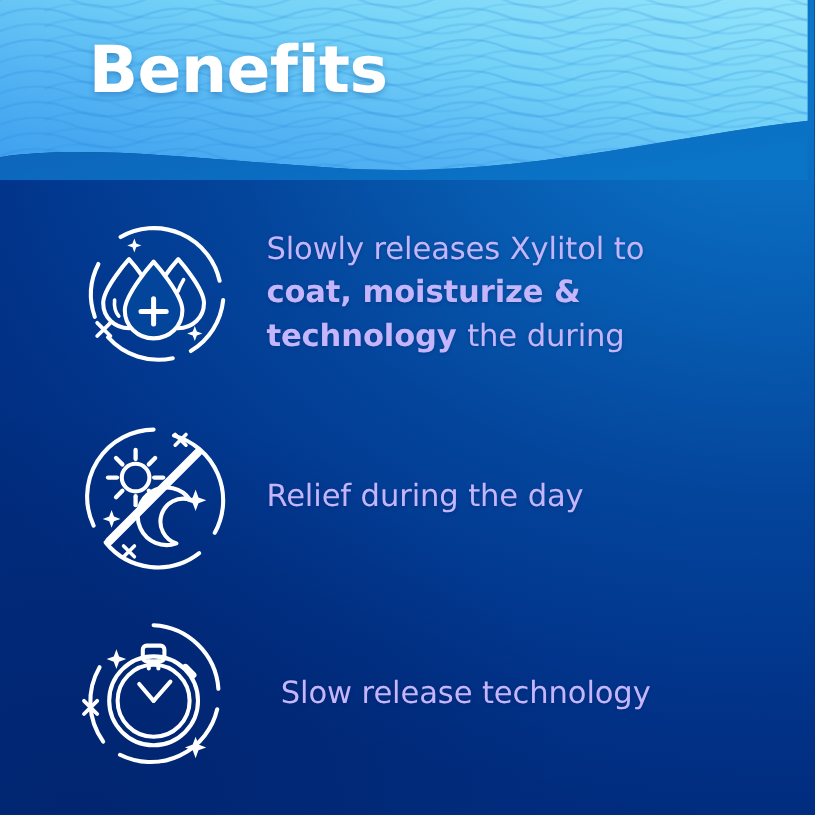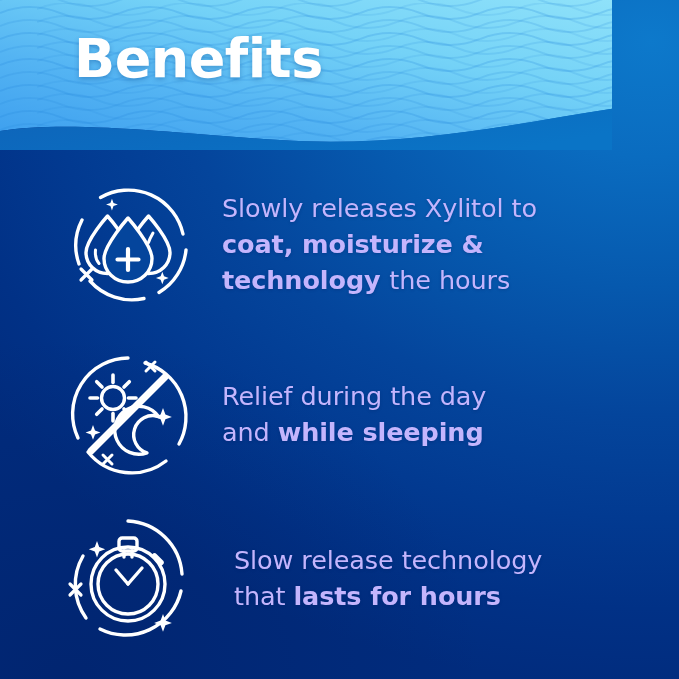--- a/index.html
+++ b/index.html
@@ -39,24 +39,23 @@
       radial-gradient(ellipse 85% 70% at 10% 100%,
         rgba(0,25,90,0.38) 0%,
         rgba(0,28,95,0.16) 45%,
         rgba(0,30,100,0) 72%);
   }
 
   
   .header {
     position: absolute;
     top: 0; left: 0;
-    width: 585px;
+    width: 673px;
     height: 150px;
     overflow: hidden;
-    padding-left: 27px;
   }
   .header-svg {
     position: absolute;
     top: 0; left: 0;
     display: block;
   }
   .title {
     position: absolute;
     left: 74px;
     top: 31px;
@@ -187,21 +186,21 @@
             <path d="M104 100 L106.6 107 L113.6 109.5 L106.6 112 L104 119 L101.4 112 L94.4 109.5 L101.4 107 Z" transform="scale(0.66) translate(48,42)"></path>
           </g>
           <g stroke="#ffffff" stroke-width="3.2" stroke-linecap="round">
             <path d="M19 91 L30 102 M30 91 L19 102"></path>
           </g>
         </svg>
       </div>
       <div class="row-text">
           <span class="line"><span>Slowly releases Xylitol to</span></span>
           <span class="line"><b>coat, moisturize &amp;</b></span>
-          <span class="line"><b>technology </b><span>the hours</span></span>
+          <span class="line"><b>technology </b><span>the during</span></span>
         </div>
     </div>
 
     <div class="row" id="row-1">
       <div class="icon-wrap">
         <svg width="132" height="132" viewBox="0 0 132 132">
           <g fill="none" stroke="#ffffff" stroke-width="3.4" stroke-linecap="round" stroke-linejoin="round">
 
             <path d="M66 10 A 56 56 0 0 0 16 90"></path>
             <path d="M26 104 A 56 56 0 0 0 104 113"></path>
@@ -229,21 +228,20 @@
             <path d="M31 77 L33 82.4 L38.4 84.4 L33 86.4 L31 91.8 L29 86.4 L23.6 84.4 L29 82.4 Z"></path>
           </g>
           <g stroke="#ffffff" stroke-width="3" stroke-linecap="round">
             <path d="M84 14 L93 23 M93 14 L84 23"></path>
             <path d="M41 107 L50 116 M50 107 L41 116"></path>
           </g>
         </svg>
       </div>
       <div class="row-text">
           <span class="line"><span>Relief during the day</span></span>
-          <span class="line"><span>and </span><b>while sleeping</b></span>
         </div>
     </div>
 
     <div class="row" id="row-2">
       <div class="icon-wrap">
         <svg width="132" height="132" viewBox="0 0 132 132">
           <g fill="none" stroke="#ffffff" stroke-width="3.4" stroke-linecap="round" stroke-linejoin="round">
 
             <path d="M66 9 A 57 57 0 0 1 120 62"></path>
             <path d="M119 79 A 57 57 0 0 1 38 117"></path>
@@ -265,18 +263,17 @@
             <path d="M35 29 L37.2 35 L43.2 37.2 L37.2 39.4 L35 45.4 L32.8 39.4 L26.8 37.2 L32.8 35 Z"></path>
             <path d="M101 102 L103.4 108.5 L109.9 110.9 L103.4 113.3 L101 119.8 L98.6 113.3 L92.1 110.9 L98.6 108.5 Z"></path>
           </g>
           <g stroke="#ffffff" stroke-width="3.2" stroke-linecap="round">
             <path d="M8 72 L19 83 M19 72 L8 83"></path>
           </g>
         </svg>
       </div>
       <div class="row-text">
           <span class="line"><span>Slow release technology</span></span>
-          <span class="line"><span>that </span><b>lasts for hours</b></span>
         </div>
     </div>
 
   </div>
 </div>
 
 </body></html>

